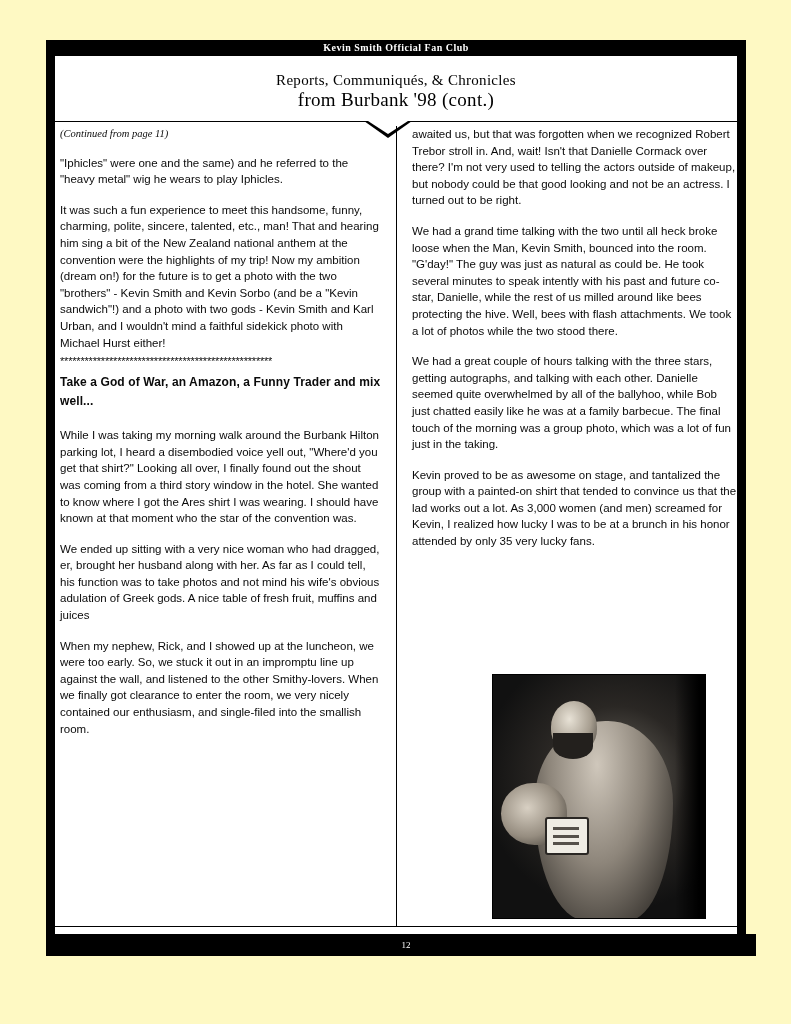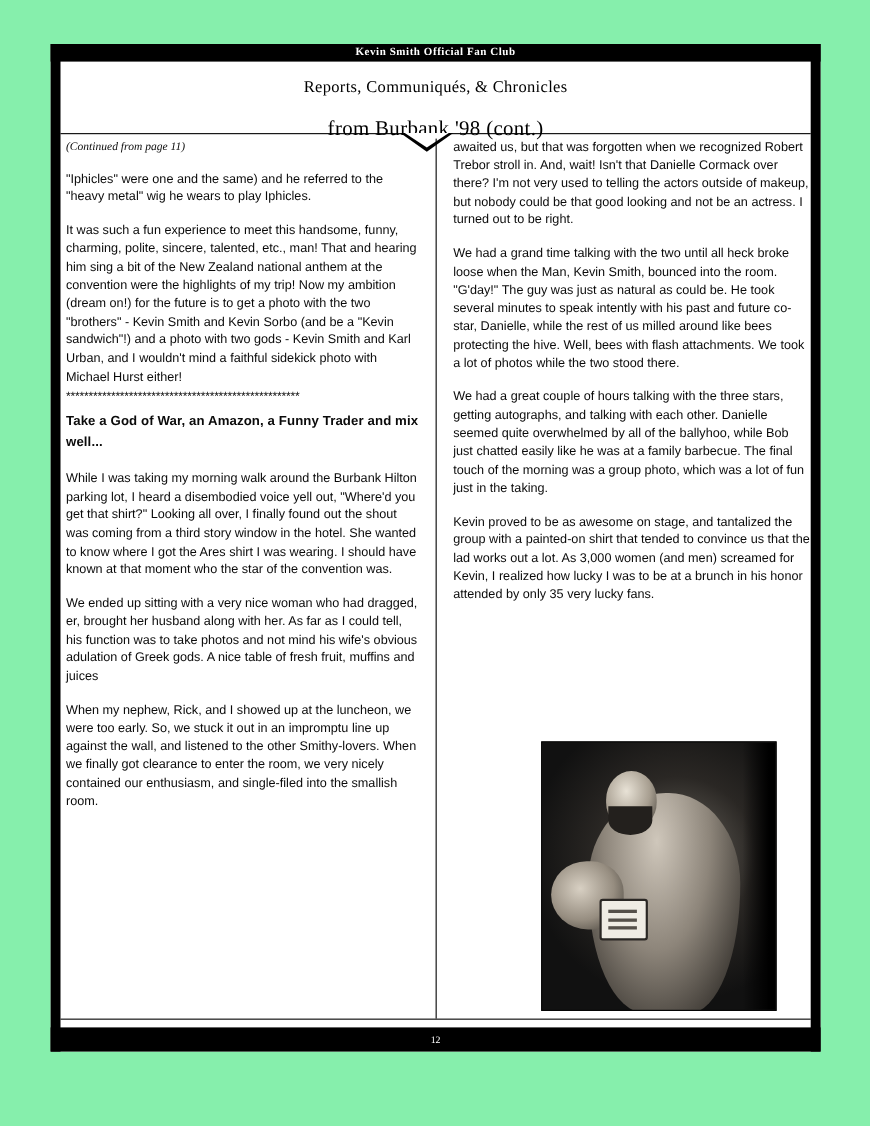--- a/index.html
+++ b/index.html
@@ -13,21 +13,21 @@
     font-family: "Liberation Sans", sans-serif;
     color: #000;
     position: relative;
     overflow: hidden;
   }
   .page {
     position: absolute;
     left: 0; top: 0;
     width: 791px;
     height: 1024px;
-    background: #86efac;
+    background: #fef9c3;
   }
   
   .scan {
     position: absolute;
     left: 46px;
     top: 40px;
     width: 700px;
     height: 916px;
     background: #ffffff;
     border-left: 9px solid #000;
@@ -54,33 +54,34 @@
     left: 46px;
     top: 934px;
     width: 700px;
     height: 22px;
     background: #000;
     color: #fff;
     font-size: 9px;
     text-align: center;
     line-height: 22px;
     font-family: "Liberation Serif", serif;
+    padding-left: 10px;
   }
   .title-block {
     position: absolute;
     left: 55px;
     top: 72px;
     width: 682px;
     text-align: center;
     font-family: "Liberation Serif", serif;
   }
   .title-line1 {
     font-size: 15px;
     letter-spacing: 0.3px;
-    margin-bottom: 18px;
+    margin-bottom: 0;
   }
   .title-line2 {
     font-size: 19px;
     letter-spacing: 0.3px;
   }
   
   .header-rule {
     position: absolute;
     left: 55px;
     top: 121px;

